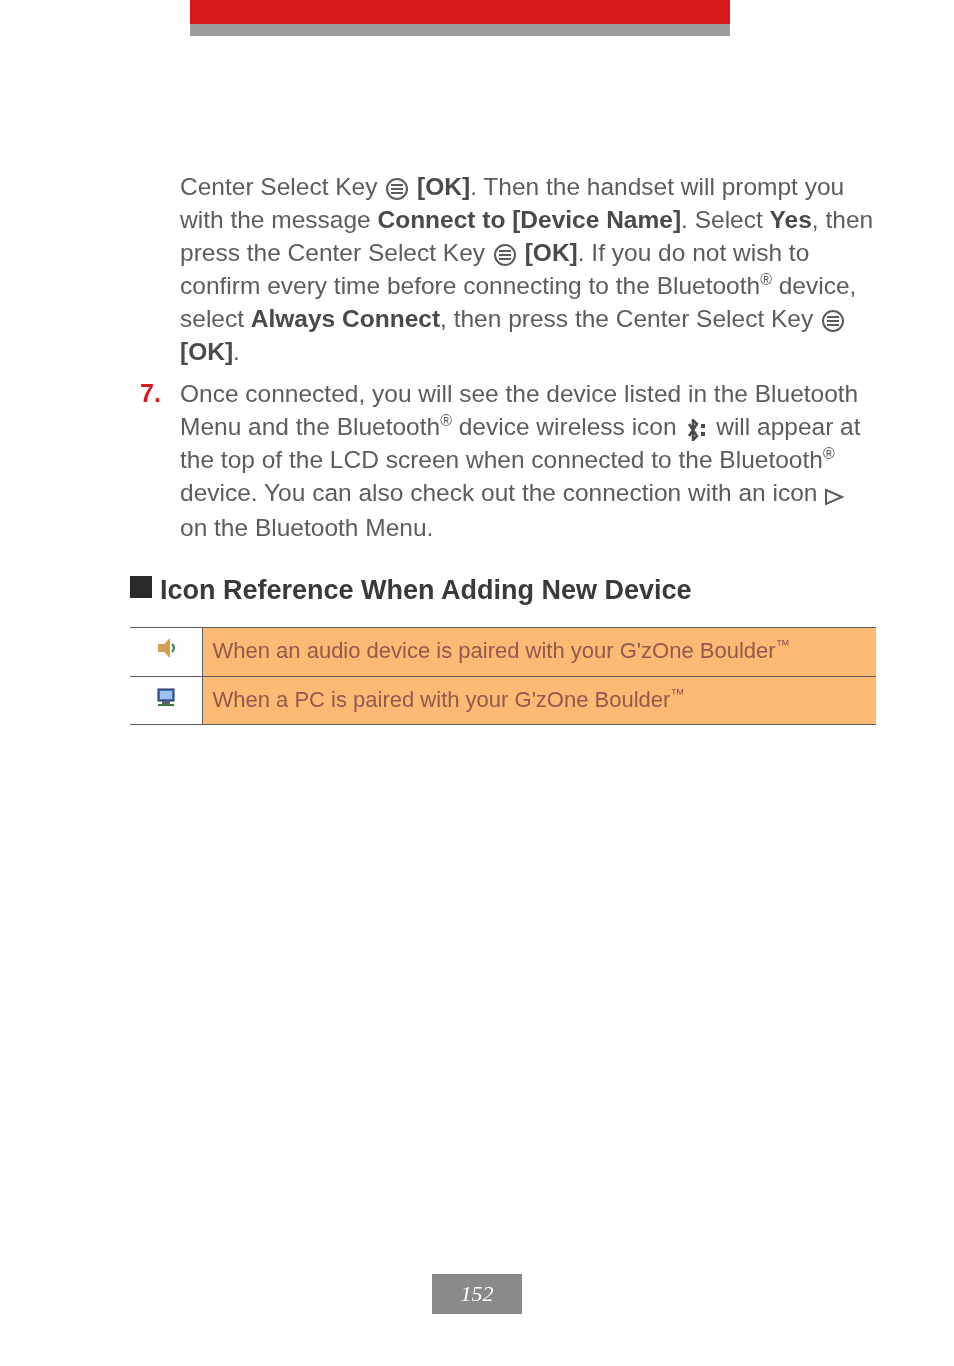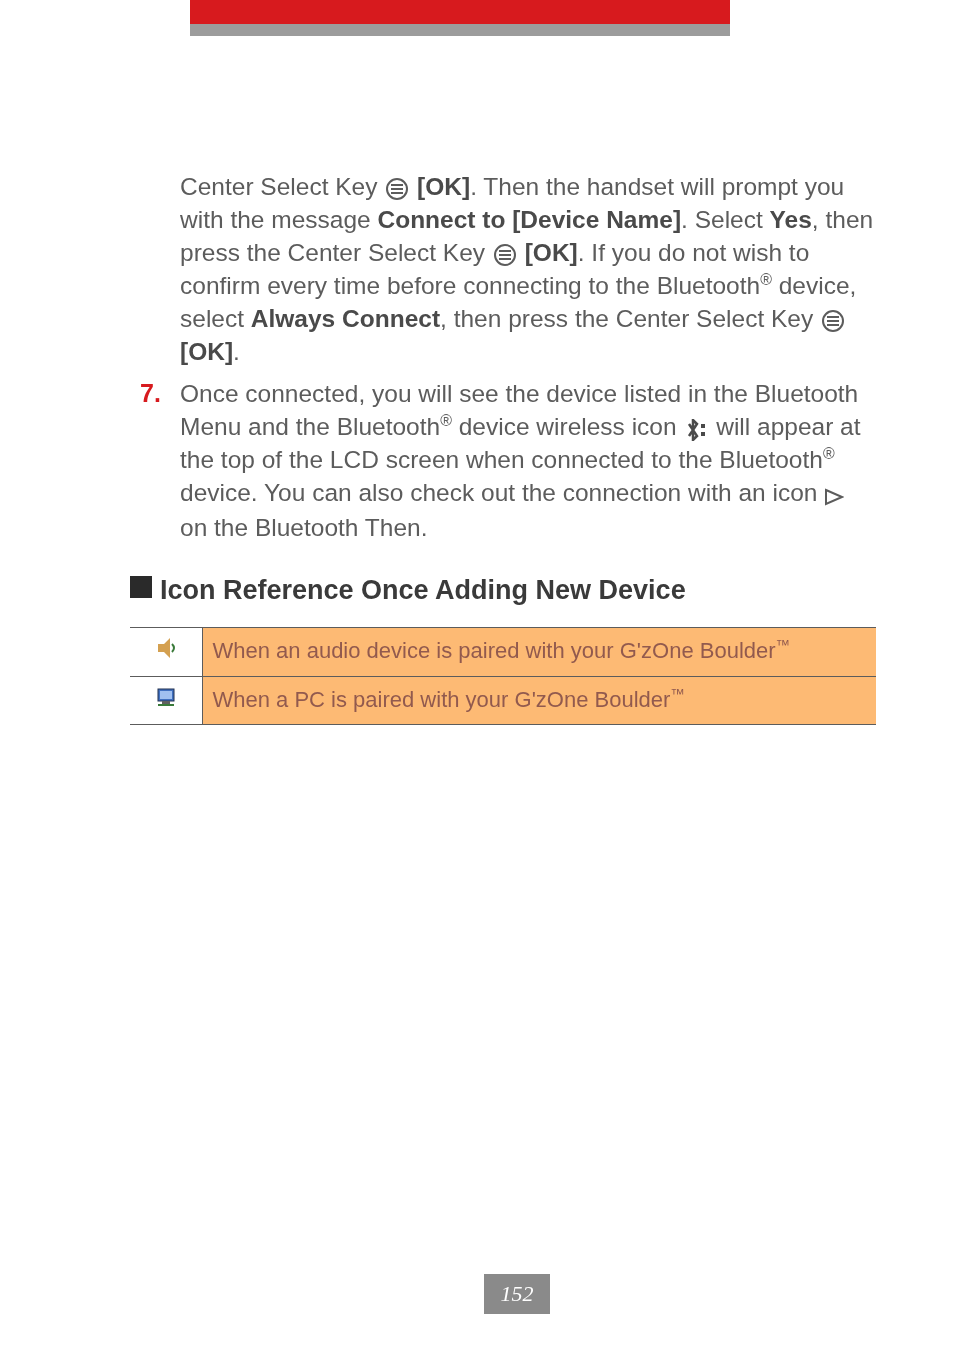--- a/index.html
+++ b/index.html
@@ -152,30 +152,29 @@
     .desc-cell {
       background: #fdba74;
       padding: 10px 14px;
       line-height: 1.3;
     }
     .page-footer {
       position: absolute;
       bottom: 52px;
       left: 50%;
       transform: translateX(-50%);
-      width: 66px;
+      width: 90px;
       height: 40px;
       background: #8a8a8a;
       color: #fff;
       text-align: center;
       line-height: 40px;
       font-style: italic;
       font-family: Georgia, serif;
       font-size: 22px;
-      margin-left: 40px;
     }
     sup {
       font-size: 0.65em;
       vertical-align: super;
     }
     .mini-icon {
       display: inline-block;
       vertical-align: middle;
     }
   </style>
@@ -201,26 +200,26 @@
     <span>Once connected, you will see the device listed in the Bluetooth Menu and the Bluetooth</span><sup>®</sup><span> device wireless icon </span><span class="bt-connected-icon">
       <svg class="mini-icon" width="26" height="22" viewBox="0 0 26 22">
         <path d="M6 5 L14 17 L10 21 L10 1 L14 5 L6 17" stroke="#4a4a4a" stroke-width="2.5" fill="none"></path>
         <rect x="18" y="5" width="4" height="4" fill="#4a4a4a"></rect>
         <rect x="18" y="13" width="4" height="4" fill="#4a4a4a"></rect>
       </svg>
     </span><span> will appear at the top of the LCD screen when connected to the Bluetooth</span><sup>®</sup><span> device. You can also check out the connection with an icon </span><span class="arrow-icon">
       <svg class="mini-icon" width="20" height="18" viewBox="0 0 20 18">
         <path d="M2 2 L18 9 L2 16 Z" fill="none" stroke="#5c5c5c" stroke-width="2"></path>
       </svg>
-    </span><span> on the Bluetooth Then.</span>
+    </span><span> on the Bluetooth Menu.</span>
   </div>
 
   <div class="section-header">
     <span class="black-square"></span>
-    <span class="section-title">Icon Reference Once Adding New Device</span>
+    <span class="section-title">Icon Reference When Adding New Device</span>
   </div>
 
 
   <table class="icon-table">
     <tbody>
         <tr>
       <td class="icon-cell">
         <svg width="24" height="24" viewBox="0 0 24 24">
           <path d="M4 8 L4 16 L10 16 L16 22 L16 2 L10 8 Z" fill="#d4a050"></path>
           <path d="M18 8 Q22 12 18 16" stroke="#3a7a3a" stroke-width="2" fill="none"></path>

